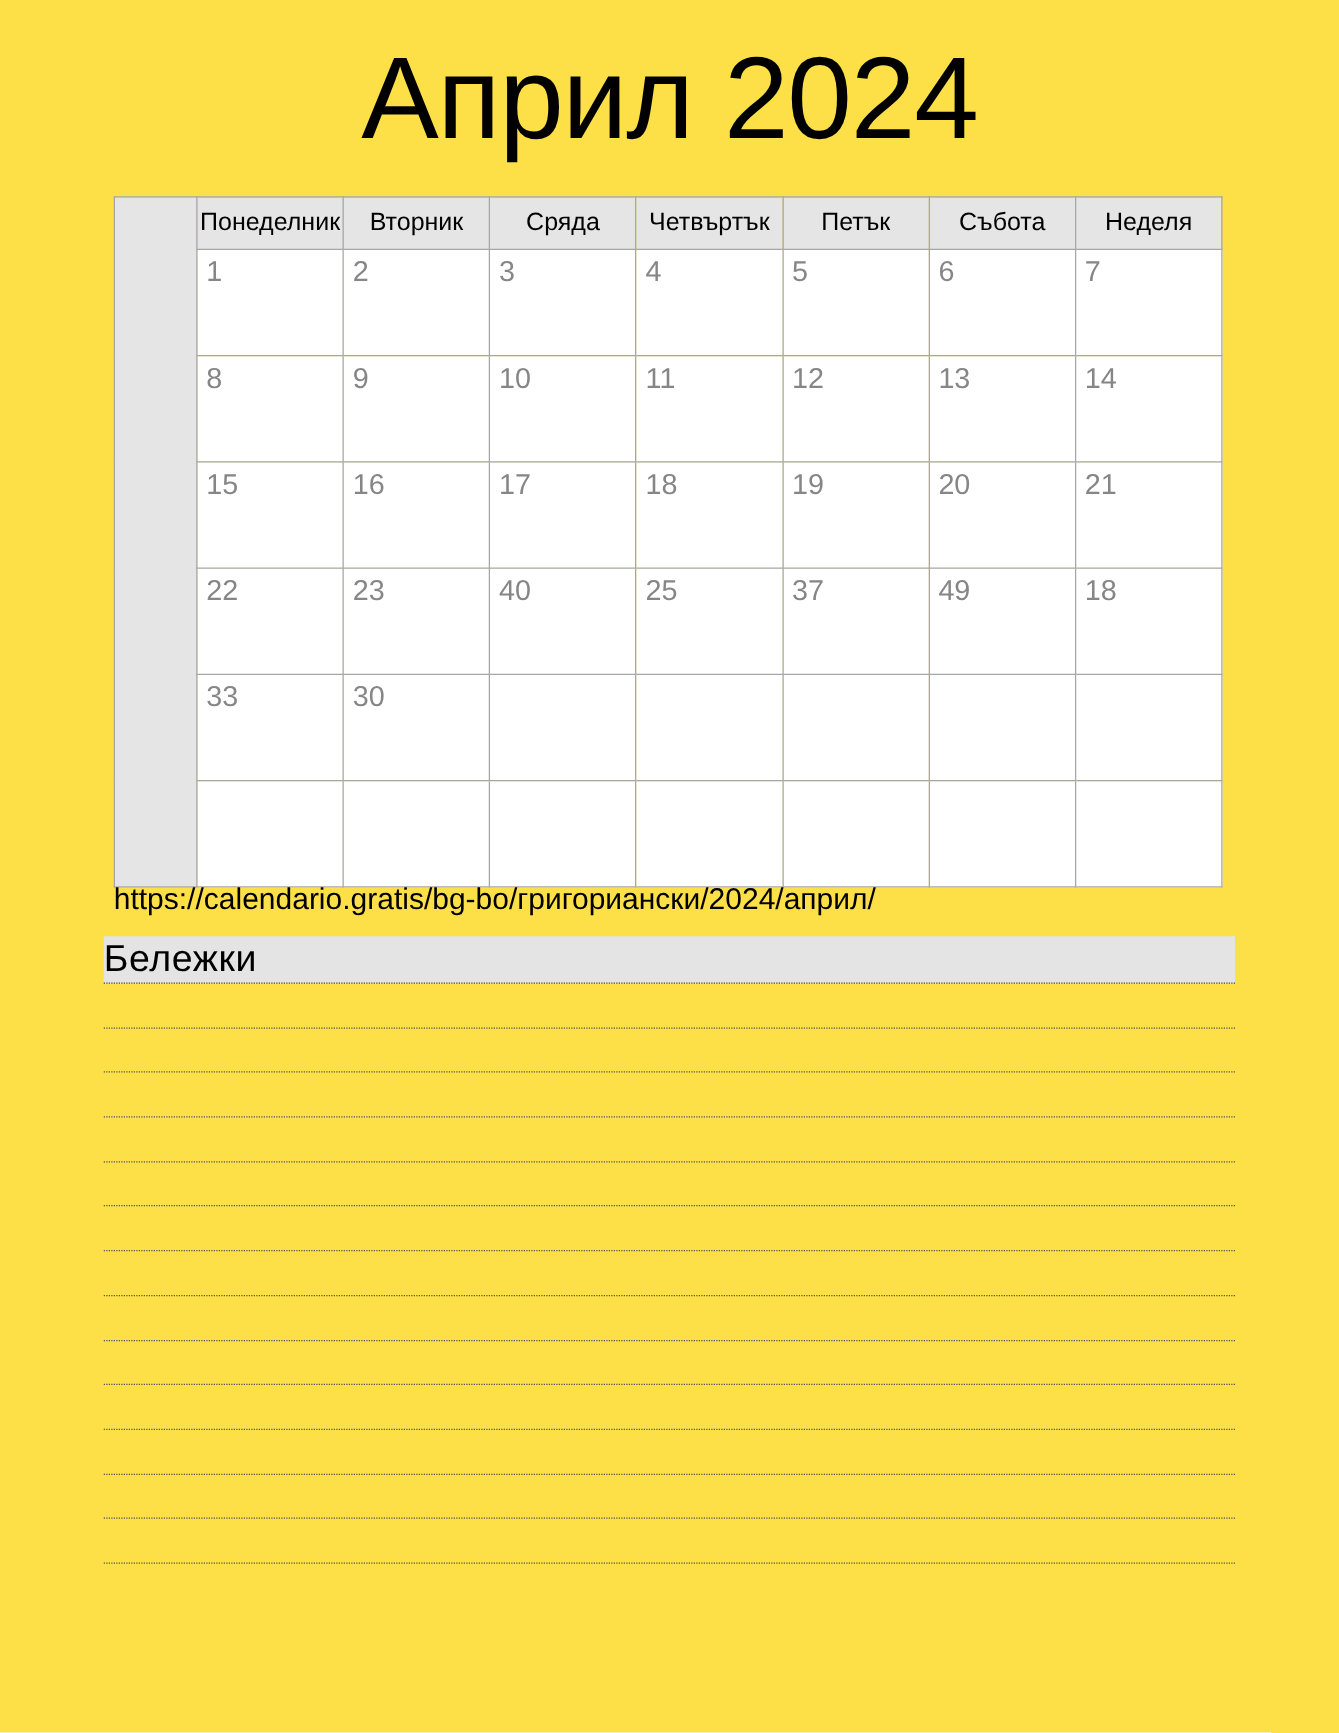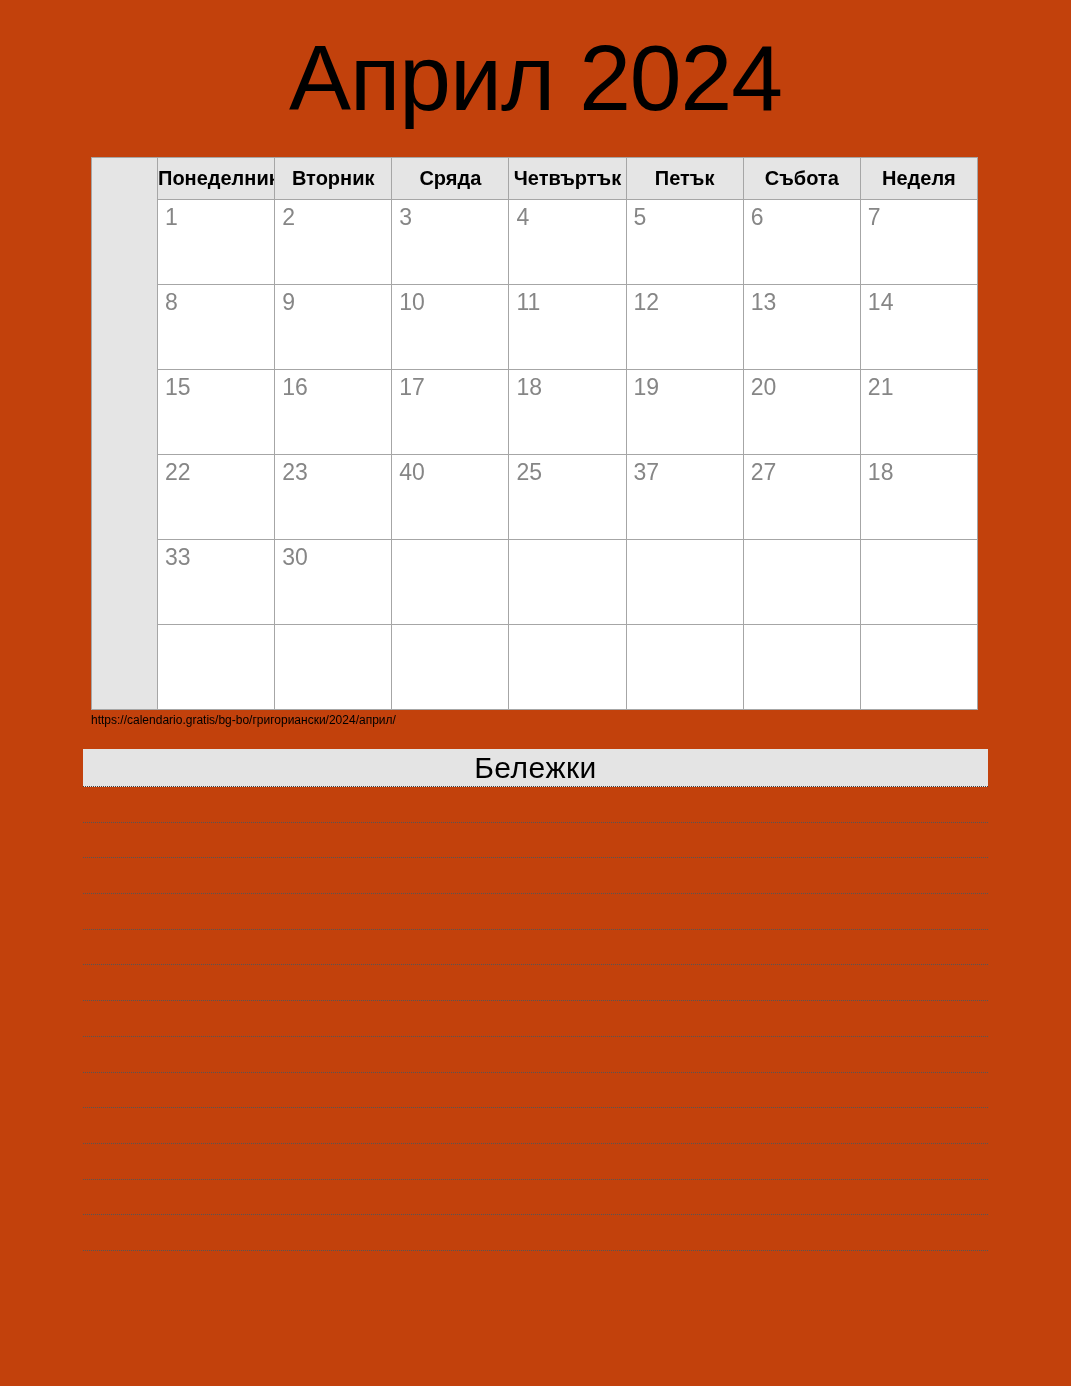--- a/index.html
+++ b/index.html
@@ -5,21 +5,21 @@
   * { margin: 0; padding: 0; box-sizing: border-box; }
   html, body { background: #ffffff; }
   body {
     font-family: "Liberation Sans", sans-serif;
     color: #000;
   }
   #page {
     position: relative;
     width: 1071px;
     height: 1386px;
-    background: #c2410c;
+    background: #fde047;
     overflow: hidden;
   }
 
   
   .page-title {
     position: absolute;
     top: 30px;
     left: 0;
     width: 100%;
     text-align: center;
@@ -38,21 +38,21 @@
     width: 887px;
     border-collapse: collapse;
     table-layout: fixed;
   }
   table.calendar td, table.calendar th {
     border: 1px solid #a6a6a6;
   }
   table.calendar th {
     height: 42px;
     background: #e5e5e5;
-    font-weight: 700;
+    font-weight: 400;
     font-size: 20px;
     text-align: center;
     vertical-align: middle;
     overflow: hidden;
     white-space: nowrap;
   }
   td.week-col {
     background: #e5e5e5;
     width: 66px;
   }
@@ -64,38 +64,38 @@
     font-size: 23px;
     color: #868686;
     background: #ffffff;
   }
 
   
   .url-line {
     position: absolute;
     left: 91px;
     top: 709px;
-    font-size: 12px;
+    font-size: 24px;
     line-height: 22px;
     color: #000;
     white-space: nowrap;
   }
 
   
   .notes {
     position: absolute;
     left: 83px;
     top: 749px;
     width: 905px;
   }
   .notes-bar {
     height: 38px;
     background: #e4e4e4;
     border-bottom: 1px dotted #444;
-    text-align: center;
+    text-align: left;
   }
   .notes-title {
     font-size: 30px;
     font-weight: 400;
     line-height: 38px;
     letter-spacing: 0.5px;
   }
   .note-line {
     height: 35.7px;
     border-bottom: 1px dotted #555;
@@ -146,21 +146,21 @@
           <td class="day-cell">19</td>
           <td class="day-cell">20</td>
           <td class="day-cell">21</td>
         </tr>
         <tr>
           <td class="day-cell">22</td>
           <td class="day-cell">23</td>
           <td class="day-cell">40</td>
           <td class="day-cell">25</td>
           <td class="day-cell">37</td>
-          <td class="day-cell">27</td>
+          <td class="day-cell">49</td>
           <td class="day-cell">18</td>
         </tr>
         <tr>
           <td class="day-cell">33</td>
           <td class="day-cell">30</td>
           <td class="day-cell"></td>
           <td class="day-cell"></td>
           <td class="day-cell"></td>
           <td class="day-cell"></td>
           <td class="day-cell"></td>

